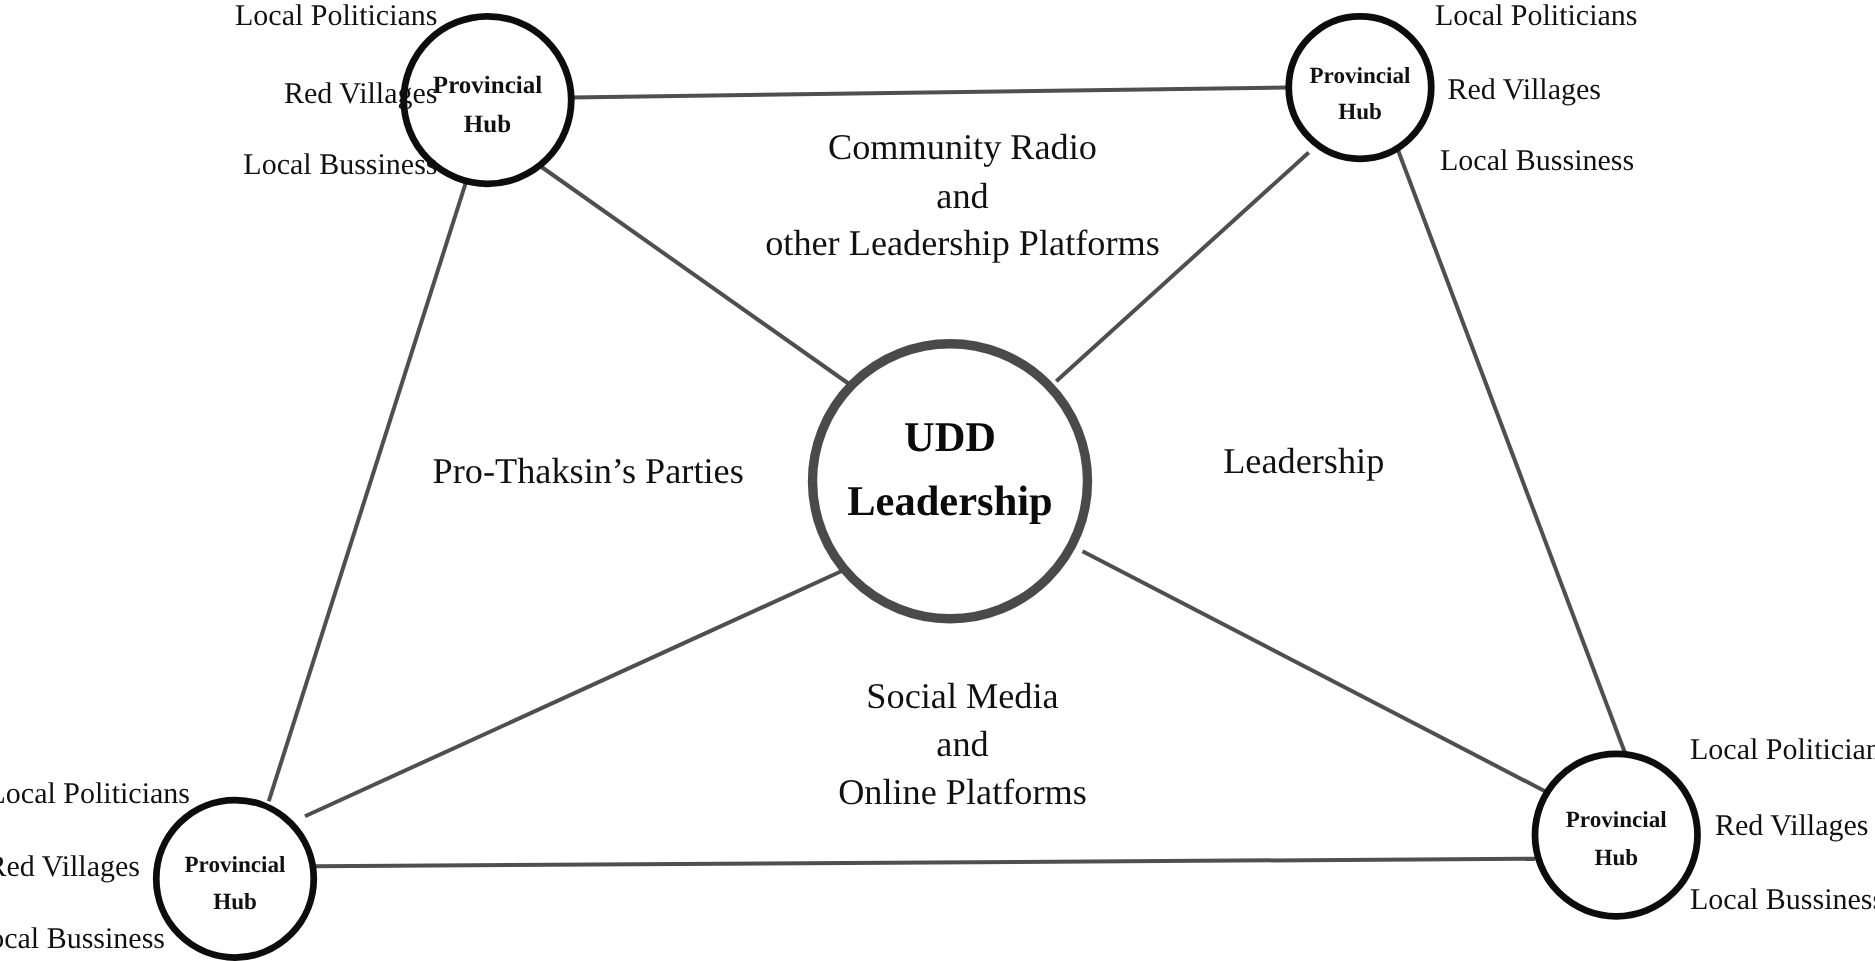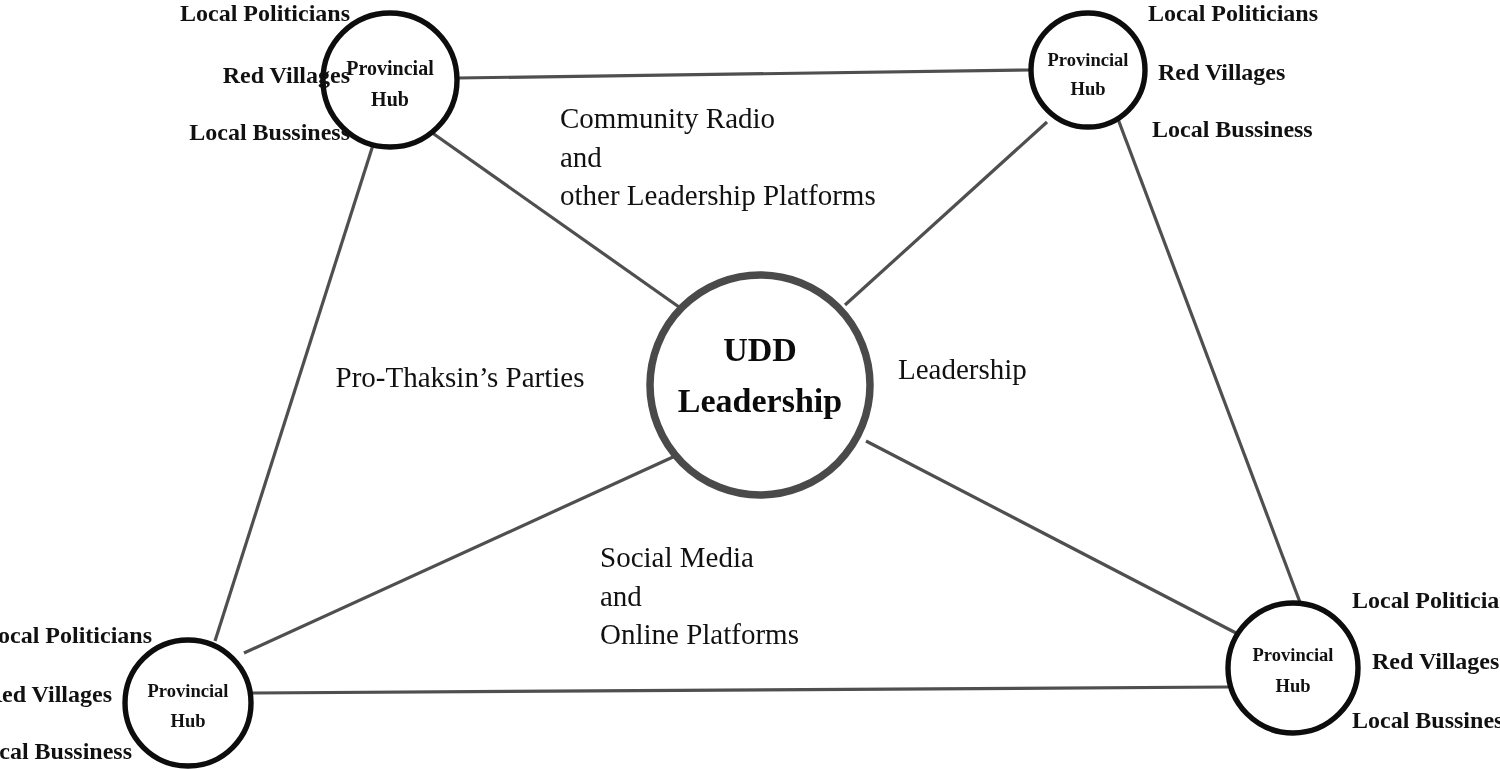--- a/index.html
+++ b/index.html
@@ -61,32 +61,31 @@
     text-anchor: middle;
     dominant-baseline: middle;
   }
   .satellite-text {
     position: absolute;
     font-family: "Liberation Serif", "DejaVu Serif", serif;
     font-size: 24px;
     color: #111111;
     white-space: nowrap;
     line-height: 1.1;
-    font-weight: bold;
   }
   .satellite-text.right-align {
     text-align: right;
   }
   .edge-caption {
     position: absolute;
     font-family: "Liberation Serif", "DejaVu Serif", serif;
     font-size: 29px;
     color: #111111;
     white-space: nowrap;
-    text-align: left;
+    text-align: center;
     line-height: 1.33;
   }
 </style>
 </head>
 <body>
 
 <div id="diagram-root">
 
   <svg id="network-svg" viewBox="0 0 1500 769">
 
@@ -147,21 +146,21 @@
   <div class="satellite-text" style="left:1352px; top:587px;">Local Politicians</div>
   <div class="satellite-text" style="left:1372px; top:648px;">Red Villages</div>
   <div class="satellite-text" style="left:1352px; top:707px;">Local Bussiness</div>
 
   <div class="edge-caption" style="left:560px; top:99px; width:420px;">
     <div>Community Radio</div>
     <div>and</div>
     <div>other Leadership Platforms</div>
   </div>
 
-  <div class="edge-caption" style="left:325px; top:358px; width:270px; text-align:center;">
+  <div class="edge-caption" style="left:325px; top:358px; width:270px; text-align:right;">
     <div>Pro-Thaksin’s Parties</div>
   </div>
 
   <div class="edge-caption" style="left:898px; top:350px; width:290px;">
     <div>Leadership</div>
   </div>
 
   <div class="edge-caption" style="left:600px; top:538px; width:340px;">
     <div>Social Media</div>
     <div>and</div>

